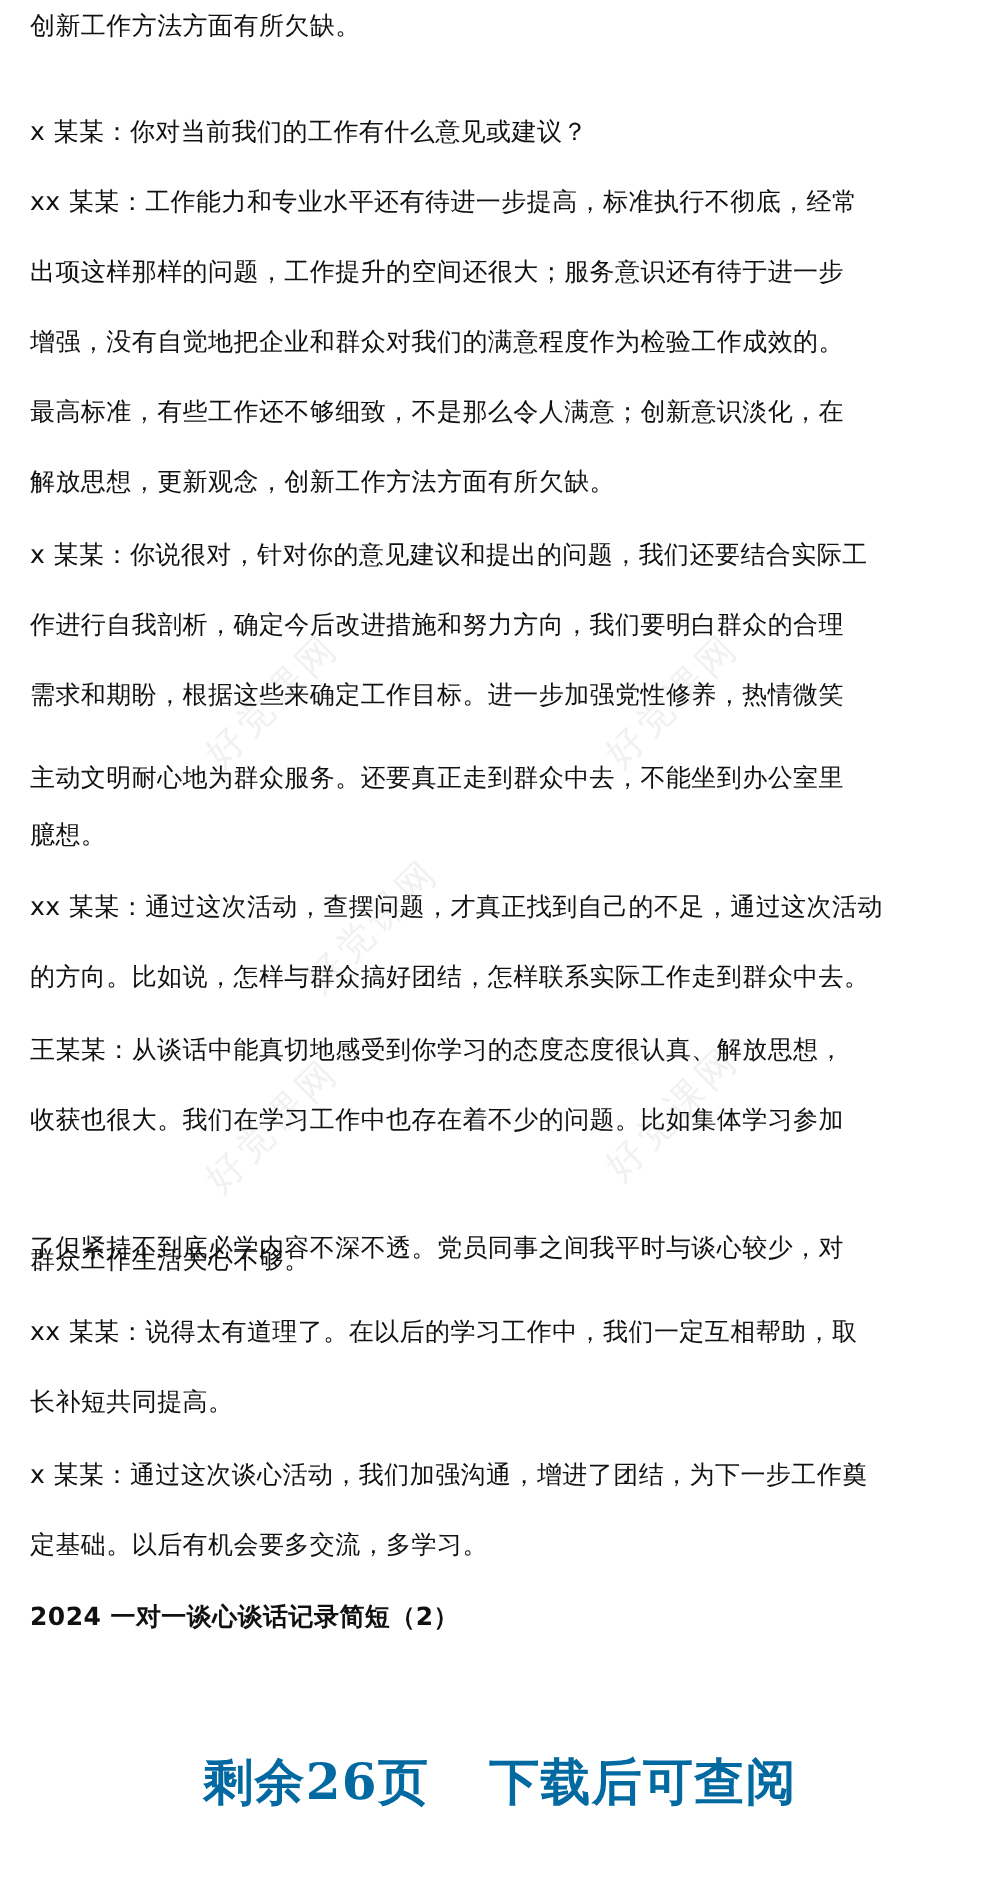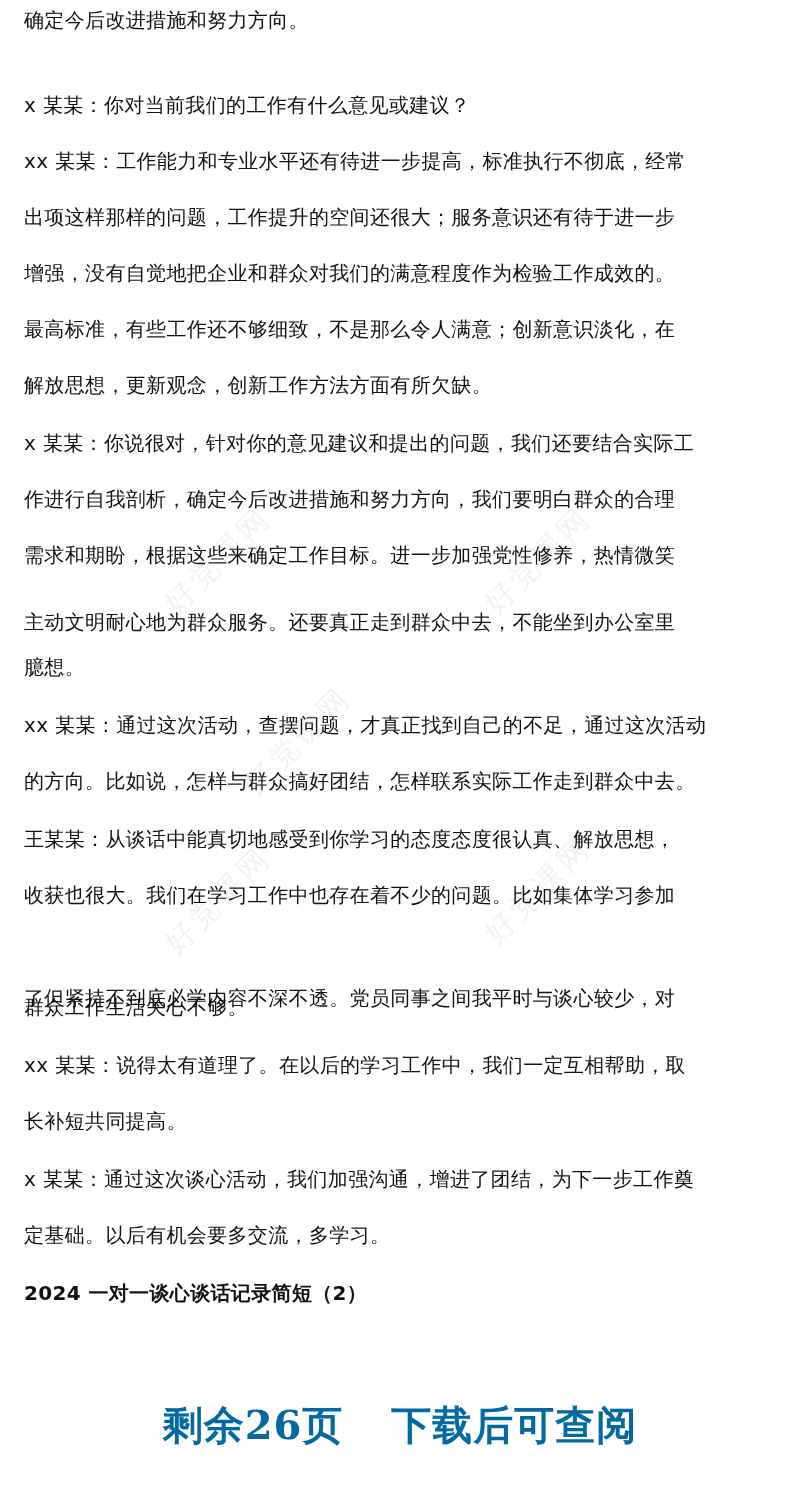--- a/index.html
+++ b/index.html
@@ -65,21 +65,21 @@
 <body>
 
 <div class="page">
 
   <div class="watermark" style="left:150px; top:540px;">好党课网</div>
   <div class="watermark" style="left:470px; top:540px;">好党课网</div>
   <div class="watermark" style="left:230px; top:720px;">好党课网</div>
   <div class="watermark" style="left:150px; top:880px;">好党课网</div>
   <div class="watermark" style="left:470px; top:870px;">好党课网</div>
 
-  <div class="line" style="top:6px;">确定今后改进措施和努力方向。</div>
+  <div class="line" style="top:6px;">创新工作方法方面有所欠缺。</div>
   <div class="line" style="top:91px;">x 某某：你对当前我们的工作有什么意见或建议？</div>
   <div class="line" style="top:147px;">xx 某某：工作能力和专业水平还有待进一步提高，标准执行不彻底，经常</div>
   <div class="line" style="top:203px;">出项这样那样的问题，工作提升的空间还很大；服务意识还有待于进一步</div>
   <div class="line" style="top:259px;">增强，没有自觉地把企业和群众对我们的满意程度作为检验工作成效的。</div>
   <div class="line" style="top:315px;">最高标准，有些工作还不够细致，不是那么令人满意；创新意识淡化，在</div>
   <div class="line" style="top:371px;">解放思想，更新观念，创新工作方法方面有所欠缺。</div>
   <div class="line" style="top:429px;">x 某某：你说很对，针对你的意见建议和提出的问题，我们还要结合实际工</div>
   <div class="line" style="top:485px;">作进行自我剖析，确定今后改进措施和努力方向，我们要明白群众的合理</div>
   <div class="line" style="top:541px;">需求和期盼，根据这些来确定工作目标。进一步加强党性修养，热情微笑</div>
   <div class="line" style="top:608px;">主动文明耐心地为群众服务。还要真正走到群众中去，不能坐到办公室里</div>

